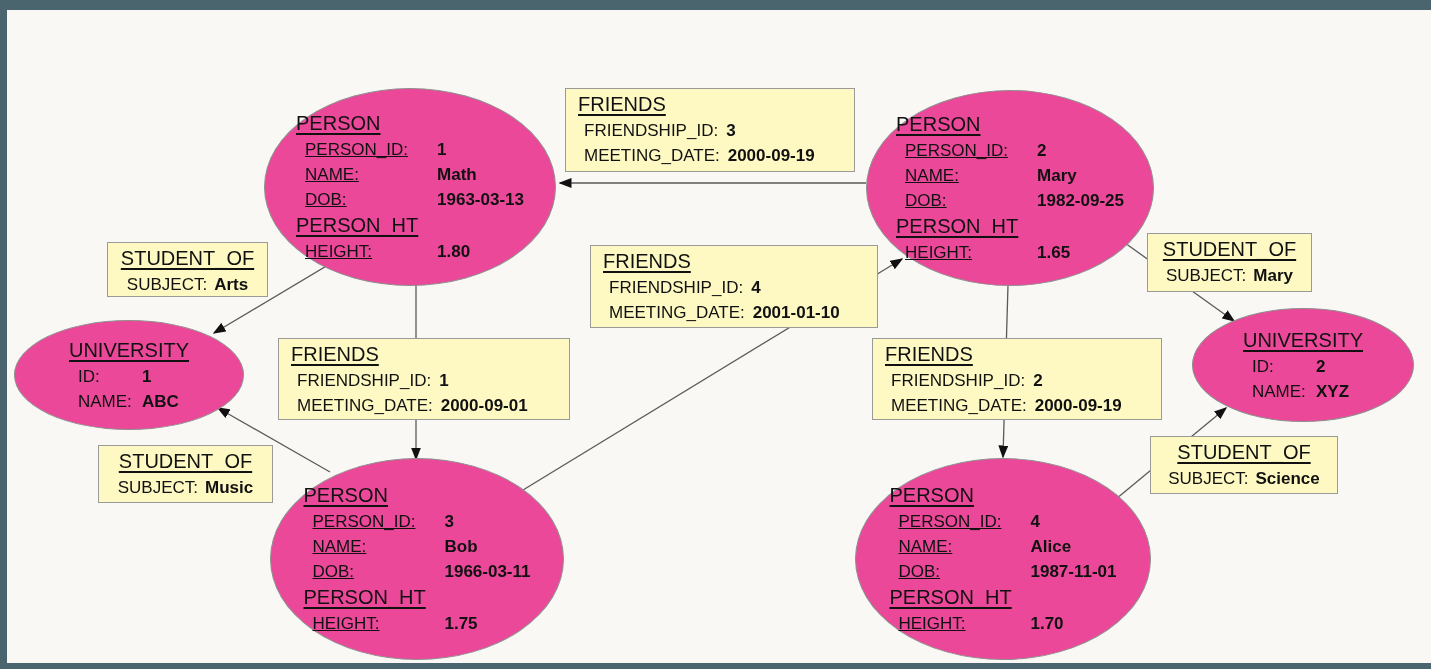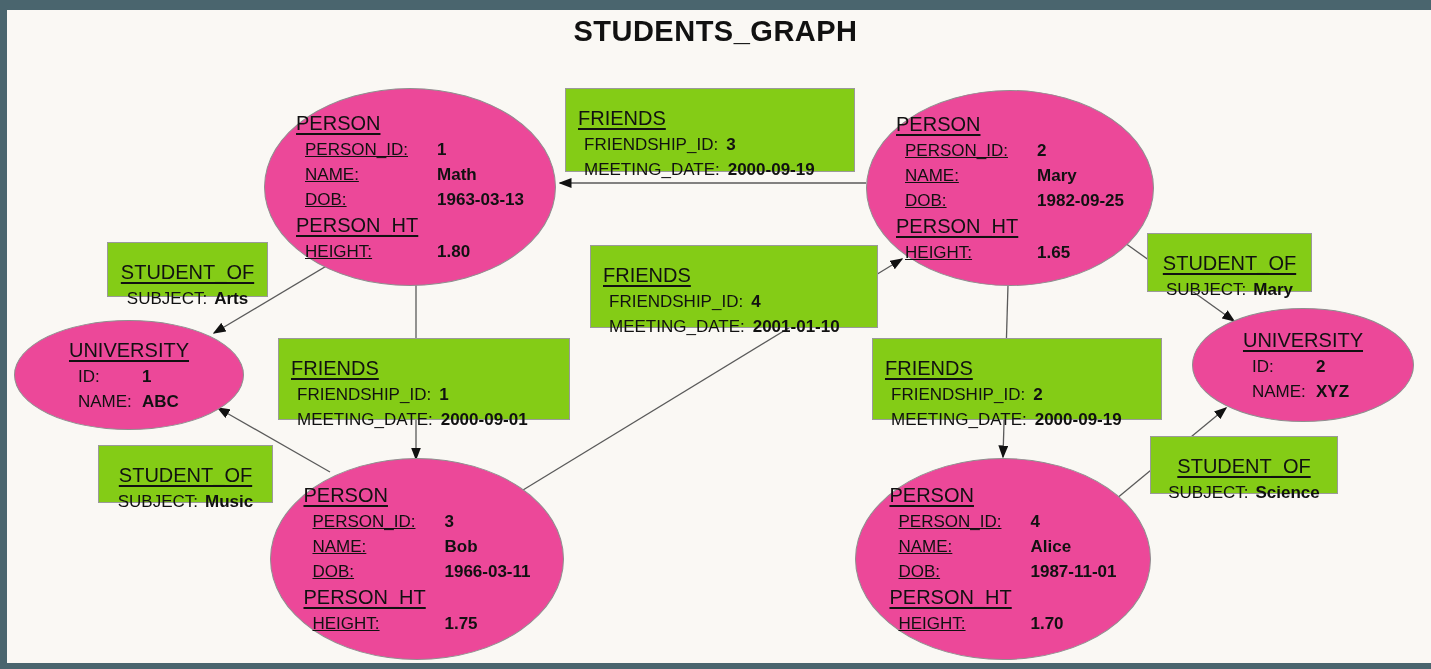--- a/index.html
+++ b/index.html
@@ -17,22 +17,22 @@
     font-size:29px;font-weight:700;letter-spacing:.5px;
   }
   
   #edges{position:absolute;left:0;top:0;z-index:1;}
   
   .ellipse{
     position:absolute;z-index:2;background:#ec4899;border:1px solid #8f8f8f;
     border-radius:50%;display:flex;align-items:center;justify-content:center;
   }
   .rectbox{
-    position:absolute;z-index:2;background:#84cc16;border:1px solid #9a9a9a;
-    padding:16px 12px;box-sizing:border-box;
+    position:absolute;z-index:2;background:#fef9c3;border:1px solid #9a9a9a;
+    padding:2px 12px;box-sizing:border-box;
   }
   .heading{
     font-size:20px;text-decoration:underline;
     text-underline-offset:3px;line-height:27px;white-space:nowrap;
   }
   .prow{display:flex;line-height:25px;font-size:17px;white-space:nowrap;}
   .plabel{padding-left:9px;}
   .pvalue{font-weight:700;}
   .person .plabel{width:132px;text-decoration:underline;}
   .univ .plabel{width:64px;}
@@ -59,21 +59,20 @@
 </style>
 </head>
 <body>
 
 <div id="viewport">
 
   <div class="frame-top"></div>
   <div class="frame-left"></div>
   <div class="frame-bottom"></div>
 
-  <div class="page-title">STUDENTS_GRAPH</div>
 
   <svg id="edges" width="1431" height="669" viewBox="0 0 1431 669">
     <defs>
       <marker id="arw" markerWidth="13" markerHeight="10" refX="11.5" refY="5" orient="auto" markerUnits="userSpaceOnUse">
         <path d="M0,0 L13,5 L0,10 Z" fill="#111"></path>
       </marker>
     </defs>
     <g stroke="#5a5a5a" stroke-width="1.3" fill="none">
       <line x1="866" y1="183" x2="560" y2="183" marker-end="url(#arw)"></line>
       <line x1="370" y1="240" x2="214" y2="333" marker-end="url(#arw)"></line>

